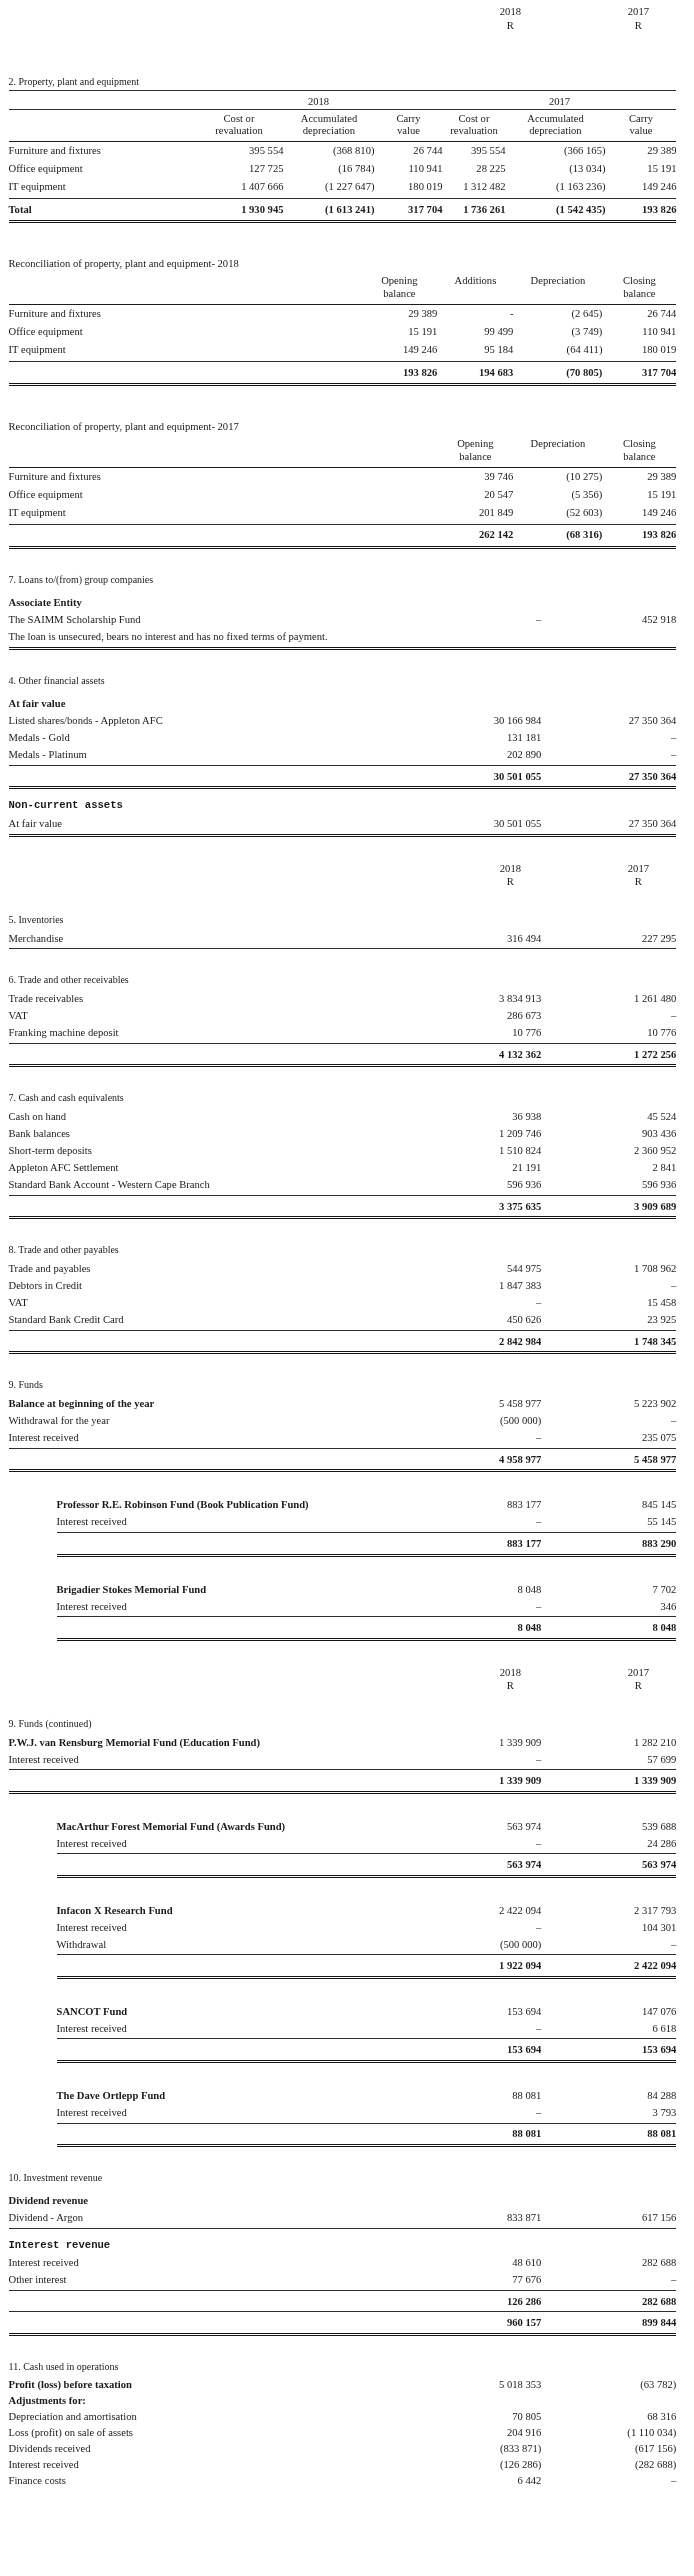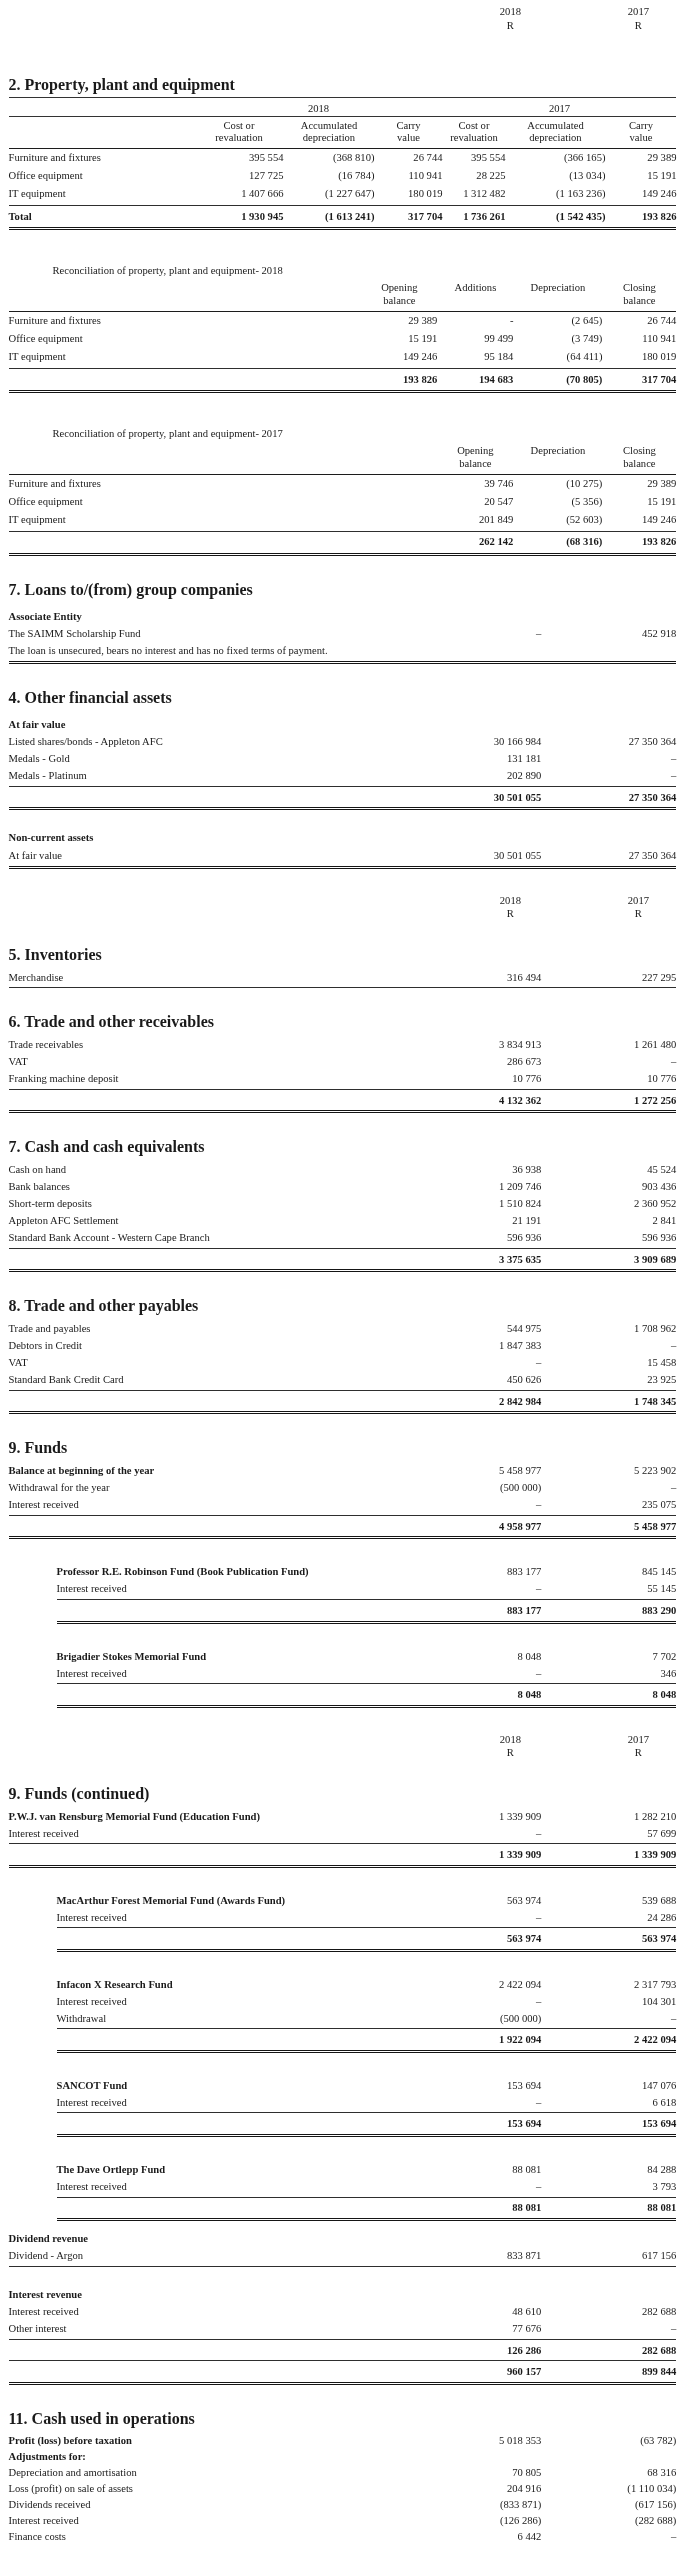--- a/index.html
+++ b/index.html
@@ -5,27 +5,27 @@
   html,body{margin:0;padding:0;}
   body{width:695px;height:2576px;background:#fff;color:#1a1a1a;overflow:hidden;
        font-family:"Liberation Serif","DejaVu Serif",serif;font-size:10.6px;}
   #doc{padding:5px 18.6px 0 8.5px;}
   
   .years{margin-top:0;}
   .years.gap{margin-top:25px;}
   .yrow{display:grid;grid-template-columns:1fr 76px 52px 76px;line-height:13.5px;}
   .yc{text-align:center;}
   
-  .h1{font-weight:700;font-size:16px;margin:25px 0 5px;}
+  .h1{font-weight:400;font-size:10px;margin:25px 0 5px;}
   .h1.first{margin-top:44px;}
   .h1.ruled{border-bottom:0.8px solid #333;padding-bottom:3.4px;margin-bottom:0;}
   .h2{font-weight:700;margin:12px 0 3.4px;}
-  .h2.gap{margin-top:22px;}
+  .h2.gap{margin-top:10px;font-family:Liberation Mono, monospace;}
   .p{margin:12px 0 3.4px;}
-  .p.recon{margin-top:35px;margin-left:44px;}
+  .p.recon{margin-top:35px;}
   
   .gridtable{margin-top:1.7px;}
   .grow{display:grid;}
   .cols-ppe{grid-template-columns:186px 89px 91px 68px 63px 100px 71px;}
   .cols-r4{grid-template-columns:1fr 76px 76px 89px 74px;}
   .cols-r3{grid-template-columns:1fr 76px 89px 74px;}
   .cols-2{grid-template-columns:1fr 118px 135px;}
   .ghead{border-bottom:0.8px solid #333;padding:2.5px 0;}
   .grp{text-align:center;}
   .thead{border-bottom:1.7px solid #1c1c1c;padding:2.5px 0 3.4px;}
@@ -503,20 +503,21 @@
         <span class="lbl">Interest received</span>
         <span class="v">–</span>
         <span class="v">3 793</span>
       </div>
       <div class="grow cols-2 nrow grand">
         <span class="lbl"></span>
         <span class="v">88 081</span>
         <span class="v">88 081</span>
       </div>
     </div>
+    <div class="h1">10. Investment revenue</div>
     <div class="h2">Dividend revenue</div>
     <div class="ntable">
       <div class="grow cols-2 nrow thinb">
         <span class="lbl">Dividend - Argon</span>
         <span class="v">833 871</span>
         <span class="v">617 156</span>
       </div>
     </div>
     <div class="h2 gap">Interest revenue</div>
     <div class="ntable">

